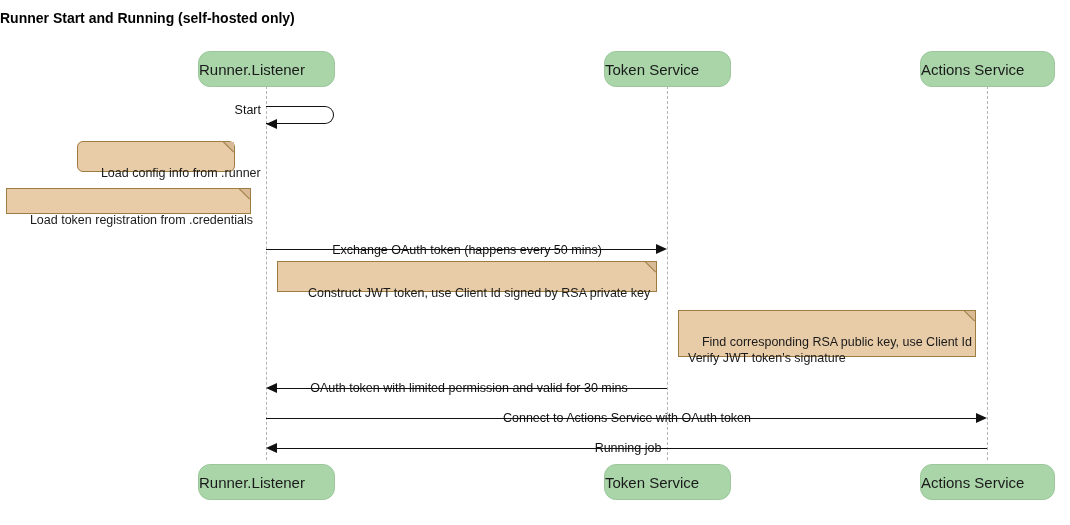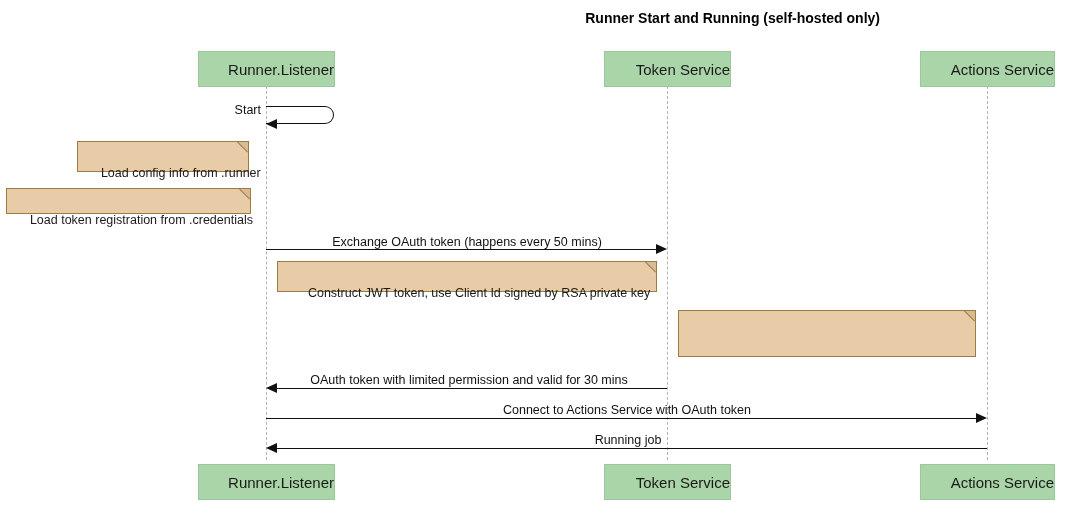--- a/index.html
+++ b/index.html
@@ -8,43 +8,43 @@
     background:#ffffff;
     font-family:"Liberation Sans", sans-serif;
     overflow:hidden;
     position:relative;
   }
   #diagram{position:absolute;inset:0;width:1070px;height:525px;}
 
   .title{
     position:absolute;
     left:0;top:10px;width:880px;
-    text-align:right;
+    text-align:left;
     font-size:14px;
     font-weight:bold;
     color:#000;
     letter-spacing:0px;
   }
 
   
   .lifeline{
     position:absolute;
     width:0;
     border-left:1px dashed #b4b4b4;
   }
 
   
   .participant{
     position:absolute;
     background:#a9d5a9;
     border:1px solid #9cc79c;
-    border-radius:0;
+    border-radius:12px;
     height:36px;
     line-height:36px;
-    text-align:right;
+    text-align:left;
     font-size:15px;
     color:#1a1a1a;
     box-sizing:border-box;
     white-space:nowrap;
   }
 
   
   .note{
     position:absolute;
     background:#e8cca8;
@@ -98,21 +98,21 @@
     border-top:5.5px solid transparent;
     border-bottom:5.5px solid transparent;
     border-right:11px solid #111;
   }
   .msg-label{
     position:absolute;
     font-size:12.5px;
     color:#111;
     white-space:nowrap;
   }
-  .msg-label.ctr{transform:translateX(-50%);}
+  .msg-label.ctr{transform:translateX(-50%);margin-top:8px;}
   .msg-label.rt{transform:translateX(-100%);}
 
   
   .self-loop{
     position:absolute;
     box-sizing:border-box;
     border:1.4px solid #111;
     border-left:none;
     border-top-right-radius:11px;
     border-bottom-right-radius:11px;
@@ -140,21 +140,21 @@
   <div class="participant" style="left:604px;top:464px;width:127px;">Token Service</div>
 
   <div class="participant" style="left:920px;top:464px;width:135px;">Actions Service</div>
 
   <div class="msg-label rt" style="left:261px;top:103px;">Start</div>
 
   <div class="self-loop" style="left:266px;top:106px;width:68px;height:18px;"></div>
 
   <div class="arrow-l" style="left:266px;top:118.5px;"></div>
 
-  <div class="note" style="left:77px;top:141px;width:172px;height:31px;">
+  <div class="note" style="left:77px;top:141px;width:158px;height:31px;border-radius:6px;">
     <span>Load config info from .runner</span>
     <span class="fold"></span>
     <span class="fold-edge"></span>
   </div>
 
   <div class="note" style="left:6px;top:188px;width:245px;height:26px;">
     <span>Load token registration from .credentials</span>
     <span class="fold"></span>
     <span class="fold-edge"></span>
   </div>
@@ -165,20 +165,22 @@
 
   <div class="arrow-r" style="left:656px;top:243.5px;"></div>
 
   <div class="note" style="left:277px;top:261px;width:380px;height:31px;padding-left:16px;">
     <span>Construct JWT token, use Client Id signed by RSA private key</span>
     <span class="fold"></span>
     <span class="fold-edge"></span>
   </div>
 
   <div class="note" style="left:678px;top:310px;width:298px;height:47px;">
+    <span>Find corresponding RSA public key, use Client Id
+Verify JWT token's signature</span>
     <span class="fold"></span>
     <span class="fold-edge"></span>
   </div>
 
   <div class="msg-label ctr" style="left:469px;top:373px;">OAuth token with limited permission and valid for 30 mins</div>
 
   <div class="msg-line" style="left:277px;top:388px;width:390px;"></div>
 
   <div class="arrow-l" style="left:266px;top:382.5px;"></div>
 

